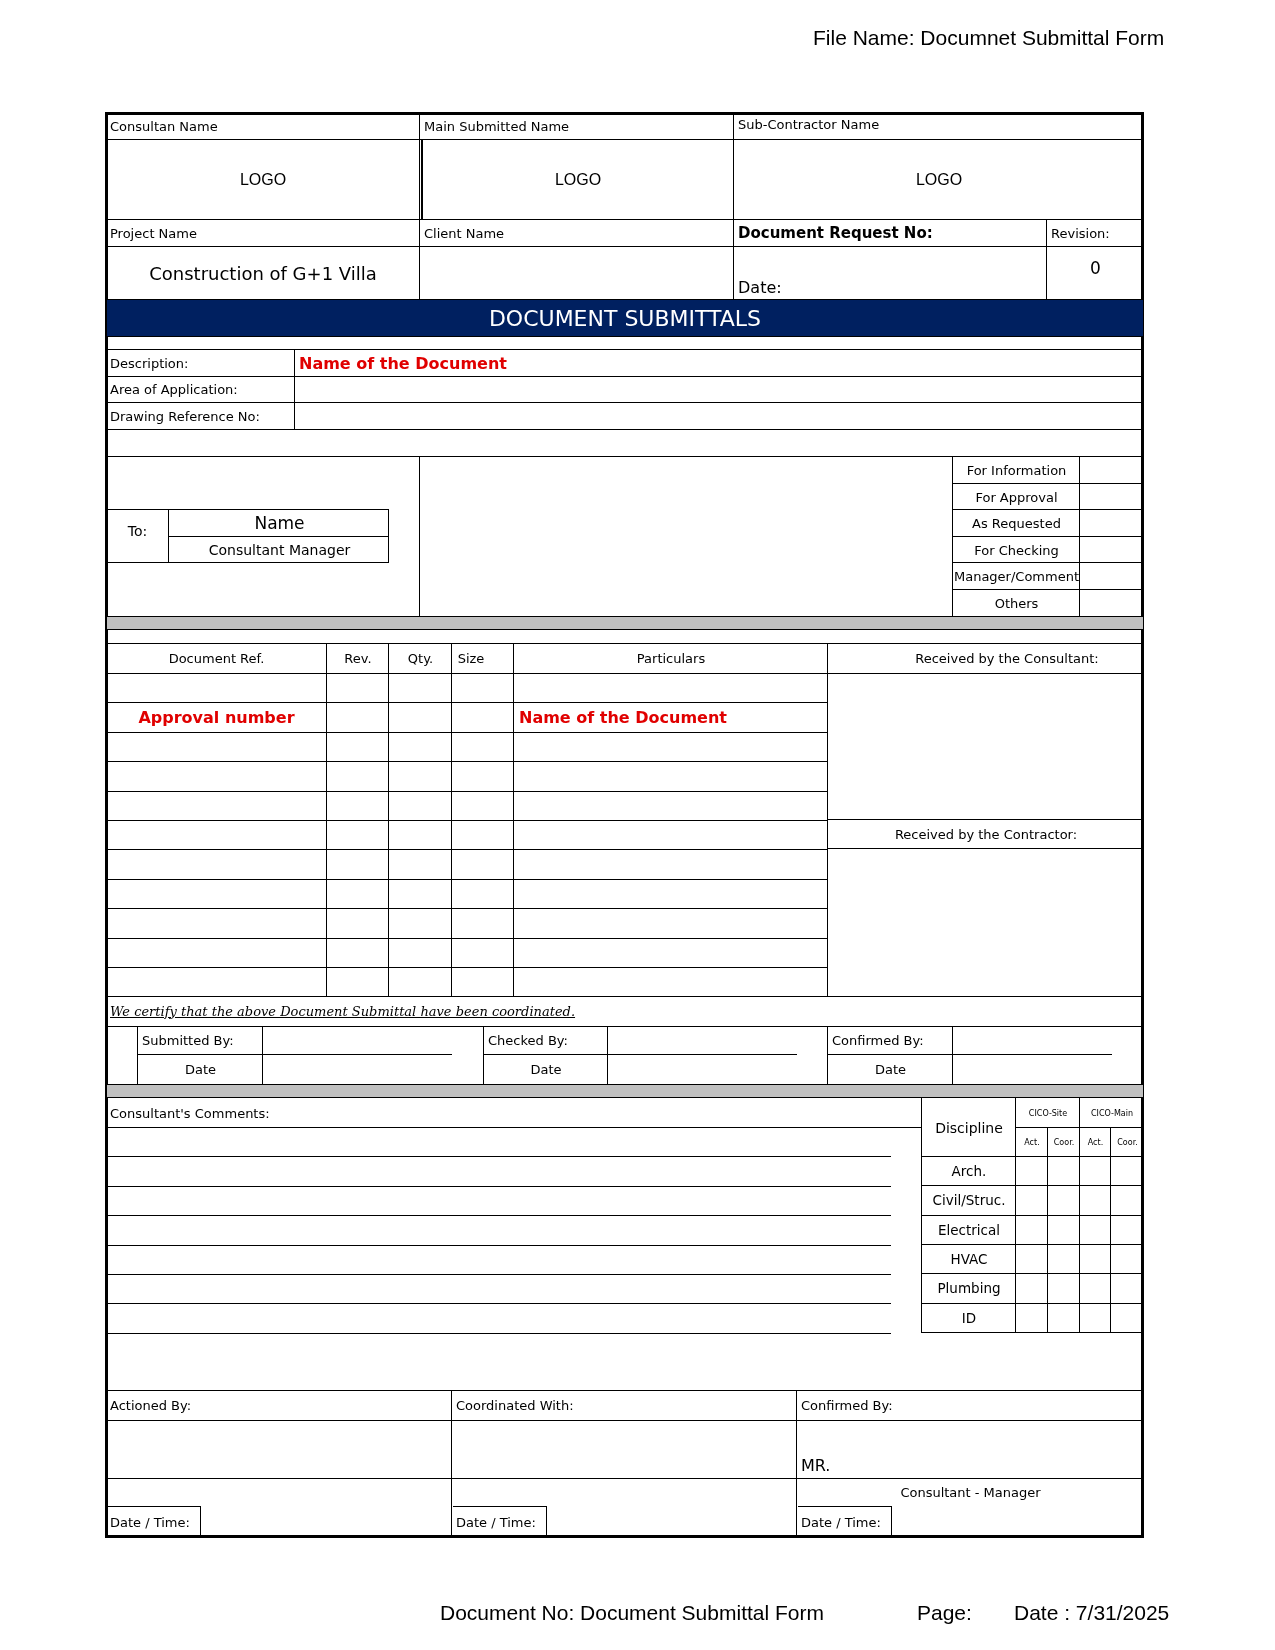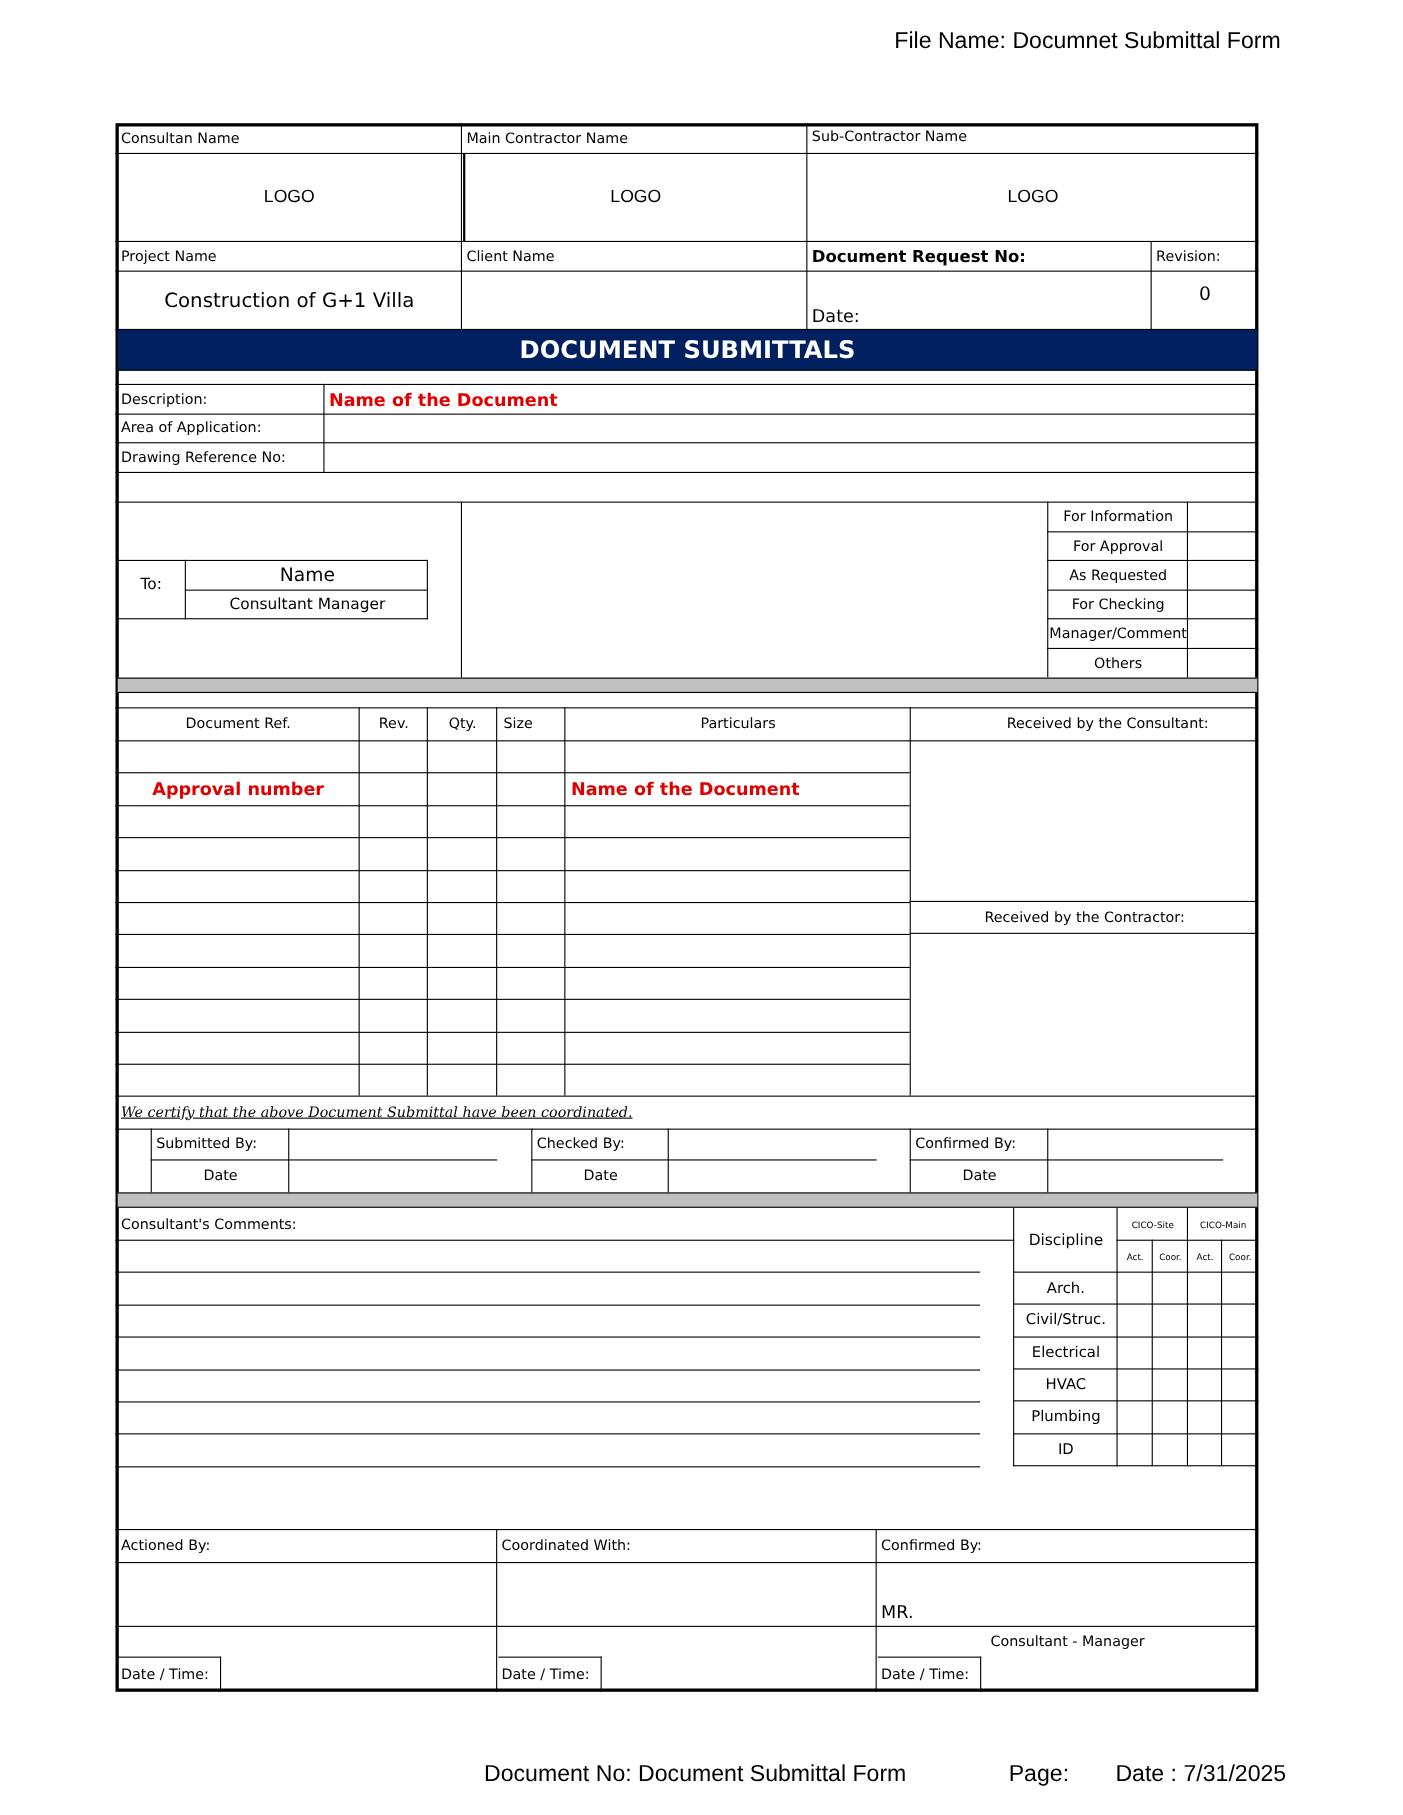--- a/index.html
+++ b/index.html
@@ -7,21 +7,21 @@
          font-family:"DejaVu Sans", sans-serif; color:#000; }
   .abs { position:absolute; box-sizing:border-box; }
   .hdr-text { font-family:"Liberation Sans", sans-serif; font-size:21px; }
   .lbl { font-size:13px; white-space:nowrap; }
   .c { display:flex; align-items:center; justify-content:center; text-align:center; }
   .l { display:flex; align-items:center; padding-left:3px; }
   .hl { position:absolute; height:0; border-top:1.8px solid #000; }
   .vl { position:absolute; width:0; border-left:1.8px solid #000; }
   .red { color:#e00000; font-weight:bold; }
   .gray { background:#c0c0c0; }
-  .navy { background:#002060; color:#fff; font-weight:bold; font-size:22px; }
+  .navy { background:#002060; color:#fff; font-weight:normal; font-size:22px; }
   .serif-cert { font-family:"DejaVu Serif", serif; font-style:italic; text-decoration:underline; font-size:13px; }
   .tiny { font-size:8px; }
 </style>
 </head>
 <body>
 
 <div class="abs hdr-text" style="left:813px; top:26px;text-align:center;">File Name: Documnet Submittal Form</div>
 
 <div class="abs" style="left:105px; top:112px; width:1039px; height:1426px; border:3.5px solid #000;"></div>
 
@@ -29,21 +29,21 @@
 <div class="hl" style="left:105px; width:1039px; top:219px;"></div>
 <div class="hl" style="left:105px; width:1039px; top:246px;"></div>
 <div class="hl" style="left:105px; width:1039px; top:299px;"></div>
 
 <div class="vl" style="left:419px; top:112px; height:188px;"></div>
 <div class="vl" style="left:421px; top:140px; height:80px; border-left-width:2.5px;"></div>
 <div class="vl" style="left:733px; top:112px; height:188px;"></div>
 <div class="vl" style="left:1046px; top:220px; height:80px;"></div>
 
 <div class="abs lbl l" style="left:107px; top:114px; height:25px;">Consultan Name</div>
-<div class="abs lbl l" style="left:421px; top:114px; height:25px;">Main Contractor Name</div>
+<div class="abs lbl l" style="left:421px; top:114px; height:25px;">Main Submitted Name</div>
 <div class="abs lbl l" style="left:735px; top:112px; height:25px;">Sub-Contractor Name</div>
 
 <div class="abs c" style="left:107px; top:141px; width:312px; height:78px; font-family:'Liberation Sans',sans-serif; font-size:16px;">LOGO</div>
 <div class="abs c" style="left:423px; top:141px; width:310px; height:78px; font-family:'Liberation Sans',sans-serif; font-size:16px;">LOGO</div>
 <div class="abs c" style="left:735px; top:141px; width:408px; height:78px; font-family:'Liberation Sans',sans-serif; font-size:16px;">LOGO</div>
 
 <div class="abs lbl l" style="left:107px; top:220px; height:26px;">Project Name</div>
 <div class="abs lbl l" style="left:421px; top:220px; height:26px;">Client Name</div>
 <div class="abs l" style="left:735px; top:220px; height:26px; font-size:15px;font-weight:bold;">Document Request No:</div>
 <div class="abs lbl l" style="left:1048px; top:220px; height:26px;">Revision:</div>

